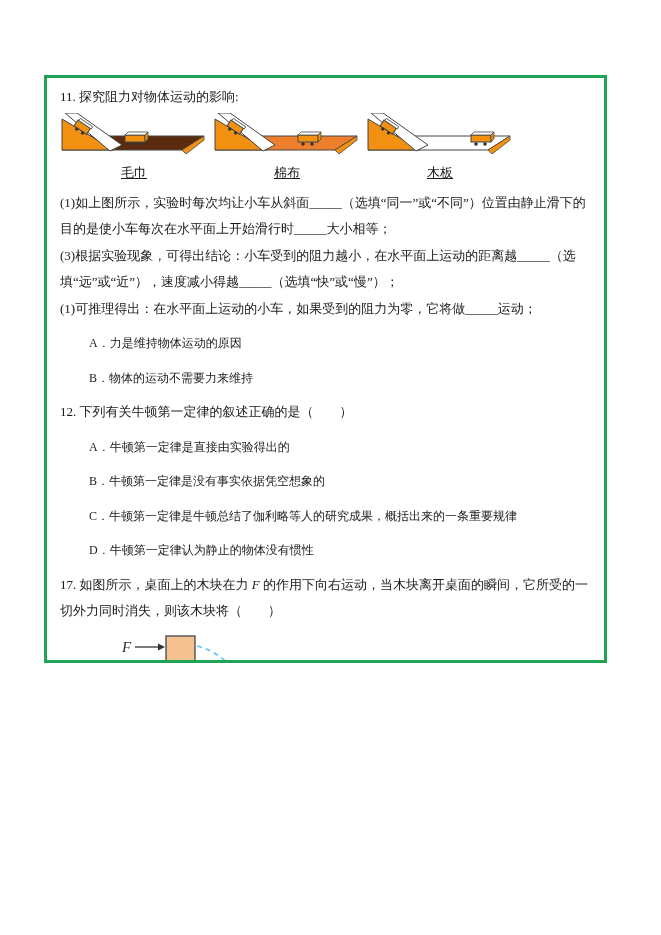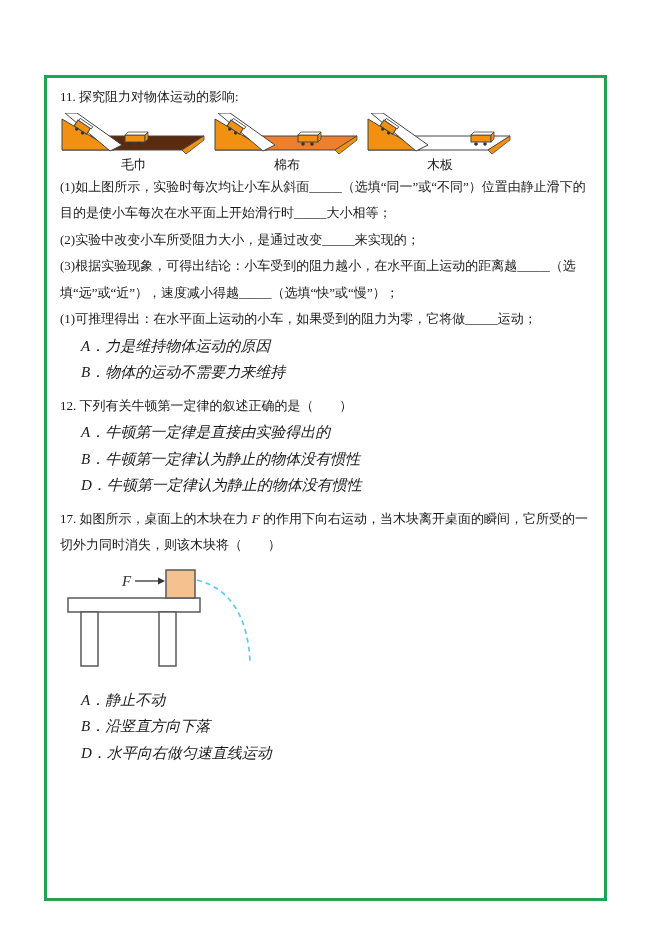--- a/index.html
+++ b/index.html
@@ -2,31 +2,31 @@
 <html><head>
 <meta charset="utf-8">
 <style>
   html,body { margin:0; padding:0; }
   body {
     width:661px; height:935px; position:relative;
     background:#ffffff; color:#1a1a1a;
     font-family:"Liberation Serif","DejaVu Serif",serif;
   }
   .sheet {
-    position:absolute; left:44px; top:75px; width:563px; height:826px;
+    position:absolute; left:44px; top:75px; width:563px; height:588px;
     box-sizing:border-box; border:3px solid #21a356;
     padding:6px 11px 0 13px; overflow:hidden;
   }
   .line { margin:0; font-size:13px; line-height:26.5px; }
-  .opt  { margin:0; font-size:15px; line-height:26.5px; padding-left:21px;font-style:italic; }
+  .opt  { margin:8px; font-size:12px; line-height:26.5px; padding-left:21px; }
   .qgap { margin-top:7px; }
   .figrow { display:flex; gap:5px; margin:2px 0 1px 0; }
   .fig { width:148px; }
   .fig svg { display:block; }
-  .fig-label { font-size:13px; line-height:16px; text-align:center; margin:0; }
+  .fig-label { font-size:13px; line-height:16px; text-align:center; margin:8px;text-decoration:underline; }
   .diagram { margin:5px 0 3px 2px; }
   .fsym { font-style:italic; }
 </style>
 </head>
 <body>
 
 <div class="sheet">
 
   <p class="line">11. 探究阻力对物体运动的影响:</p>
 
@@ -96,29 +96,29 @@
           <polygon points="20,22 23,19 23,26 20,29" stroke="#444" stroke-width="0.8" fill="#f29111"></polygon>
           <circle cx="5" cy="31" r="1.8" fill="#333"></circle>
           <circle cx="14" cy="31" r="1.8" fill="#333"></circle>
         </g>
       </svg>
       <p class="fig-label">木板</p>
     </div>
   </div>
 
   <p class="line">(1)如上图所示，实验时每次均让小车从斜面_____（选填“同一”或“不同”）位置由静止滑下的目的是使小车每次在水平面上开始滑行时_____大小相等；</p>
-  <p class="line">(2)实验中改变小车所受阻力大小，是通过改变_____来实现的；</p>
   <p class="line">(3)根据实验现象，可得出结论：小车受到的阻力越小，在水平面上运动的距离越_____（选填“远”或“近”），速度减小得越_____（选填“快”或“慢”）；</p>
   <p class="line">(1)可推理得出：在水平面上运动的小车，如果受到的阻力为零，它将做_____运动；</p>
   <p class="opt">A．力是维持物体运动的原因</p>
   <p class="opt">B．物体的运动不需要力来维持</p>
 
   <p class="line qgap">12. 下列有关牛顿第一定律的叙述正确的是（　　）</p>
   <p class="opt">A．牛顿第一定律是直接由实验得出的</p>
-  <p class="opt">B．牛顿第一定律认为静止的物体没有惯性</p>
+  <p class="opt">B．牛顿第一定律是没有事实依据凭空想象的</p>
+  <p class="opt">C．牛顿第一定律是牛顿总结了伽利略等人的研究成果，概括出来的一条重要规律</p>
   <p class="opt">D．牛顿第一定律认为静止的物体没有惯性</p>
 
   <p class="line qgap"><span>17. 如图所示，桌面上的木块在力 </span><span class="fsym">F</span><span> 的作用下向右运动，当木块离开桌面的瞬间，它所受的一切外力同时消失，则该木块将（　　）</span></p>
 
   <div class="diagram">
     <svg width="250" height="116" viewBox="0 0 250 116">
 
       <rect x="6" y="34" width="132" height="14" fill="#ffffff" stroke="#58595b" stroke-width="1.5"></rect>
 
       <rect x="19" y="48" width="17" height="54" fill="#ffffff" stroke="#58595b" stroke-width="1.5"></rect>

